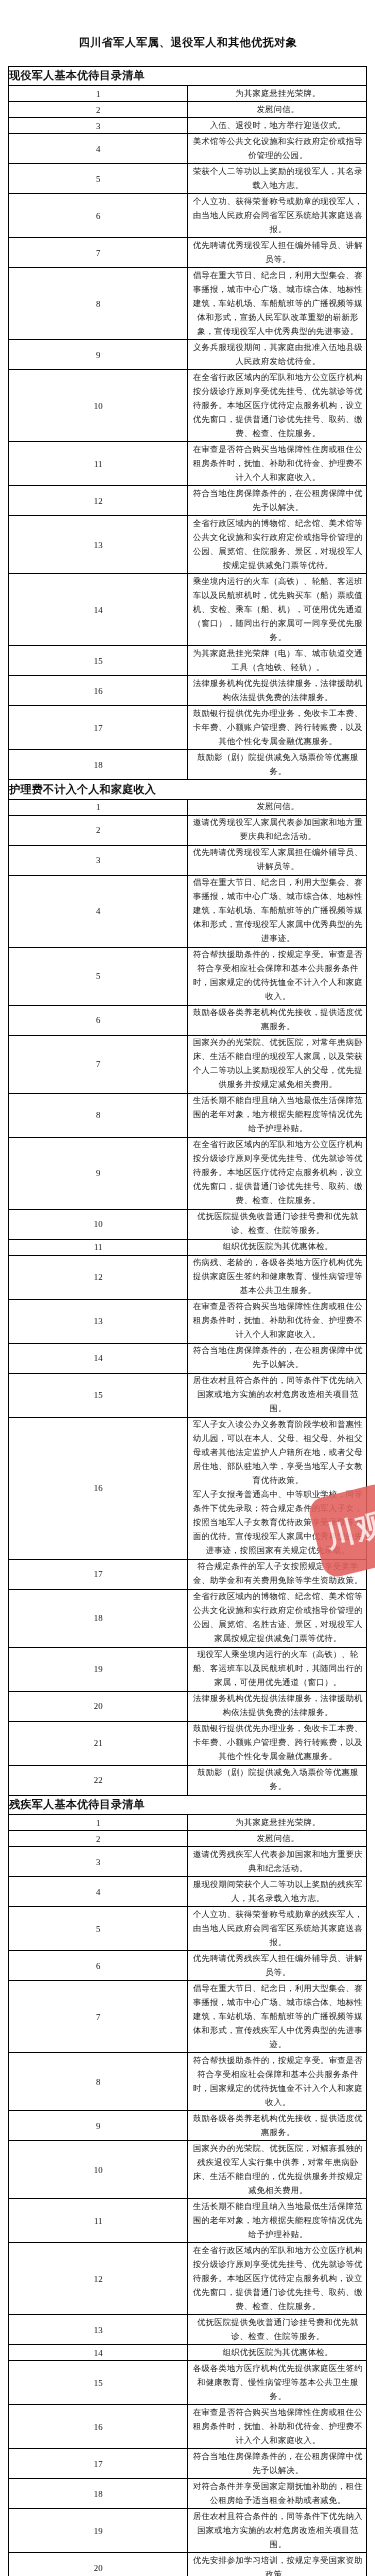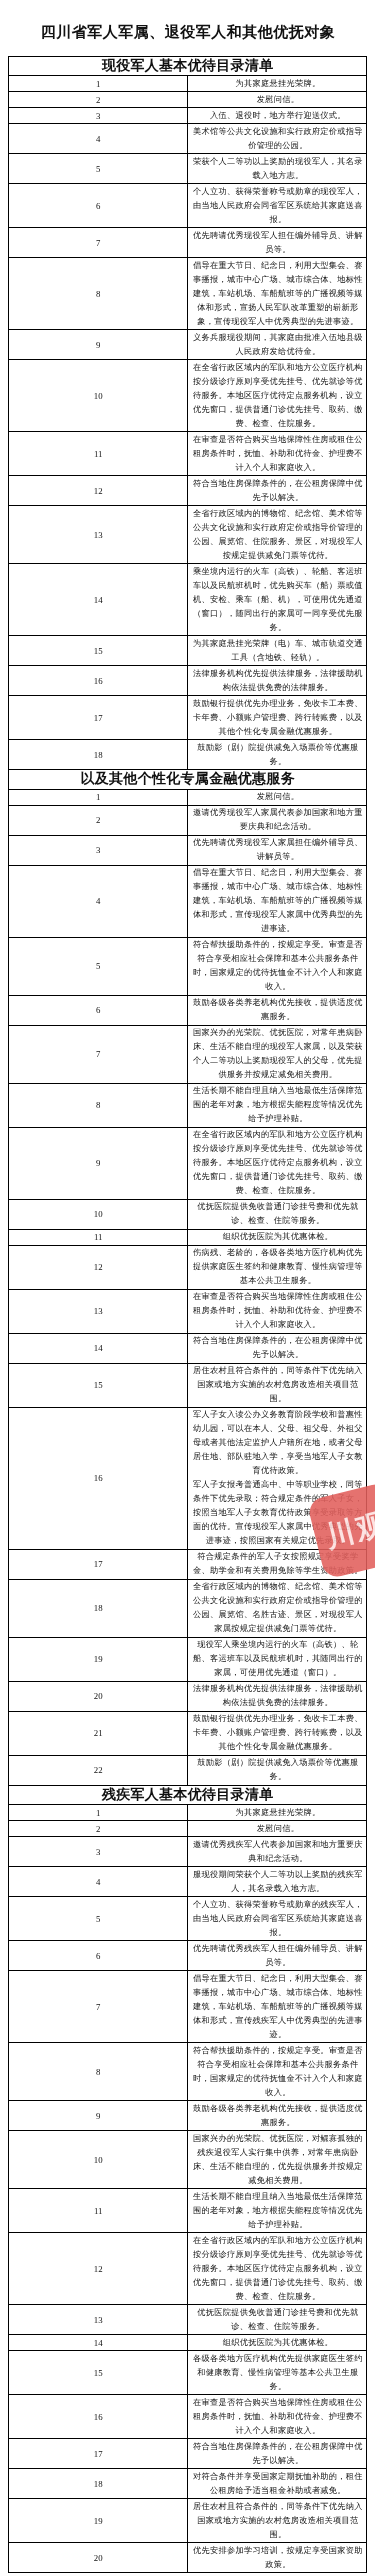--- a/index.html
+++ b/index.html
@@ -12,24 +12,25 @@
     position: relative;
     width: 376px;
     min-height: 3045px;
     background: #ffffff;
     overflow: hidden;
   }
   .doc-title {
     padding-top: 24px;
     text-align: center;
     font-weight: bold;
-    font-size: 15px;
+    font-size: 11px;
     line-height: 16px;
     color: #111111;
     letter-spacing: 0.5px;
+    margin-top: 10px;
   }
   table.catalog {
     border-collapse: collapse;
     table-layout: fixed;
     width: 359px;
     margin: 15.5px 0 0 8.2px;
     background: #ffffff;
   }
   table.catalog td {
     border: 0.5px solid #000000;
@@ -47,22 +48,21 @@
     font-size: 8.2px;
     line-height: 14px;
     letter-spacing: 0.3px;
     padding: 0.5px 3.1px 0.5px 4.6px;
     white-space: pre-wrap;
     word-break: break-all;
     color: #111111;
     text-align: center;
   }
   tr.section-header td {
-    text-align: center;
-    font-size: 14px;
+    font-size: 11px;
     font-weight: bold;
     height: 18.5px;
     padding: 0;
     letter-spacing: 0.3px;
     color: #111111;
   }
   .seal {
     position: absolute;
     top: 1490px;
     left: 315px;
@@ -161,21 +161,21 @@
         </tr>
         <tr>
           <td class="num">17</td>
           <td class="item">鼓励银行提供优先办理业务，免收卡工本费、卡年费、小额账户管理费、跨行转账费，以及其他个性化专属金融优惠服务。</td>
         </tr>
         <tr>
           <td class="num">18</td>
           <td class="item">鼓励影（剧）院提供减免入场票价等优惠服务。</td>
         </tr>
         <tr class="section-header">
-          <td colspan="2">以及其他个性化专属金融优惠服务</td>
+          <td colspan="2">护理费不计入个人和家庭收入</td>
         </tr>
         <tr>
           <td class="num">1</td>
           <td class="item">发慰问信。</td>
         </tr>
         <tr>
           <td class="num">2</td>
           <td class="item">邀请优秀现役军人家属代表参加国家和地方重要庆典和纪念活动。</td>
         </tr>
         <tr>

